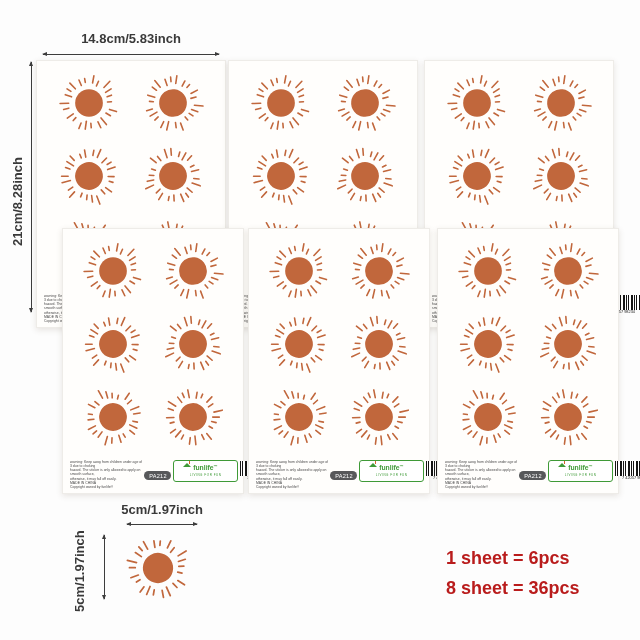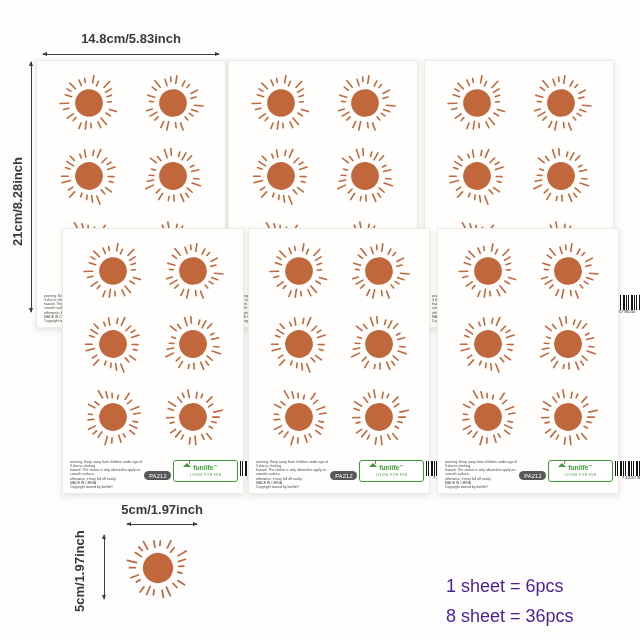--- a/index.html
+++ b/index.html
@@ -52,21 +52,21 @@
   .barcode{flex:0 0 34px;margin-top:3px;display:flex;flex-direction:column;}
   .bars{height:15px;background:repeating-linear-gradient(90deg,
         #141414 0 1px,#fff 1px 2px,#141414 2px 3px,#fff 3px 5px,#141414 5px 7px,#fff 7px 8px);}
   .digits{font-size:6px;transform:scale(.65);transform-origin:center top;text-align:center;
           white-space:nowrap;color:#222;line-height:1.1;}
 
   
   .single-sun{position:absolute;left:122px;top:532px;width:72px;height:72px;color:#c1673c;transform:rotate(15deg);}
 
   
-  .pcs{position:absolute;left:446px;top:543px;font-size:18px;font-weight:400;color:#4c1d95;line-height:30px;margin-top:28px;}
+  .pcs{position:absolute;left:446px;top:543px;font-size:18px;font-weight:700;color:#b91c1c;line-height:30px;}
 </style>
 </head>
 <body>
 
 <div class="canvas">
 
   <svg width="0" height="0" style="position:absolute" aria-hidden="true">
     <symbol id="sun-sym" viewBox="0 0 100 100">
         <circle cx="50" cy="50" r="21" fill="currentColor"></circle>
         <line x1="78.0" y1="48.5" x2="84.0" y2="48.2" stroke="currentColor" stroke-width="2.4" stroke-linecap="round"></line>

